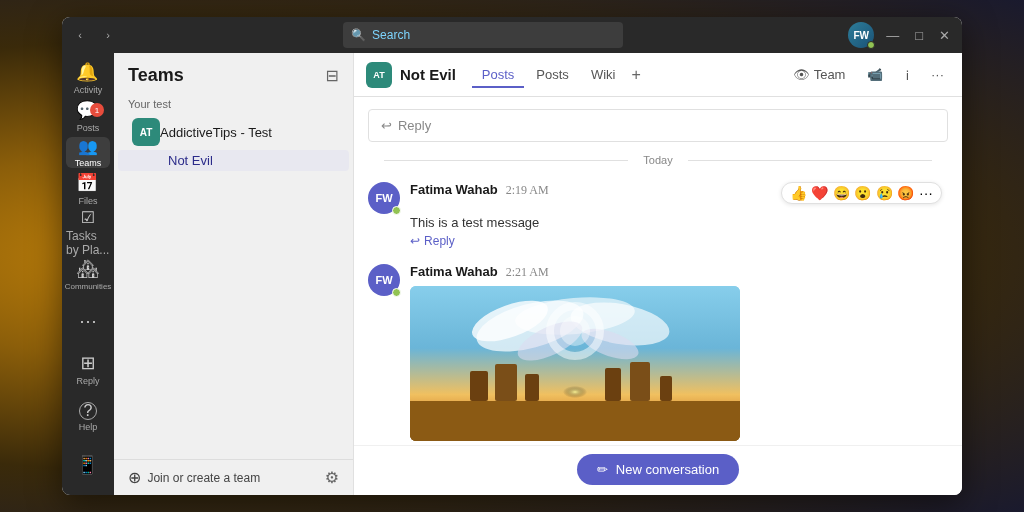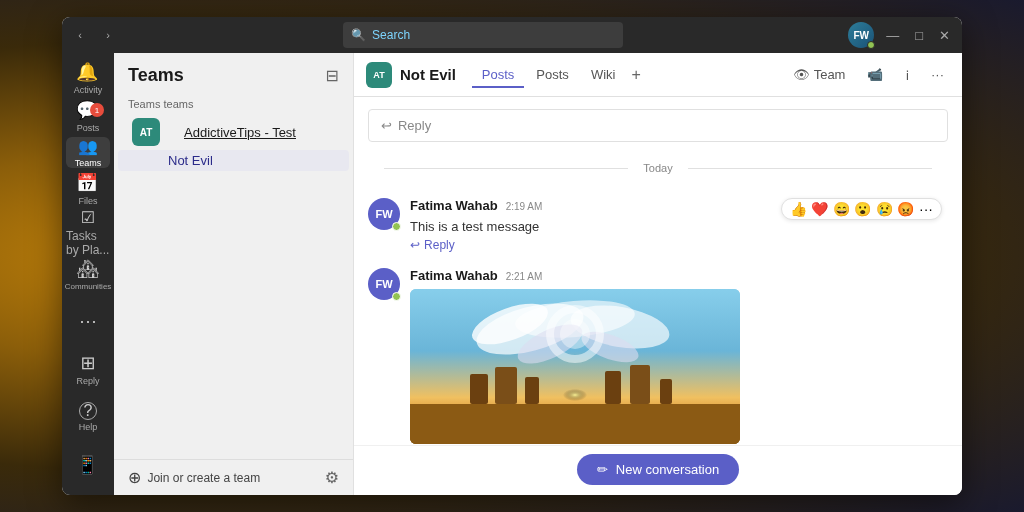--- a/index.html
+++ b/index.html
@@ -216,25 +216,24 @@
       background: #2d8a7a;
       color: white;
       font-size: 10px;
       font-weight: bold;
       display: flex;
       align-items: center;
       justify-content: center;
       flex-shrink: 0;
     }
     .team-name {
-      margin-left: 24px;
+      margin-left: 0;
       font-size: 13px;
       color: #1a1a1a;
       flex: 1;
-      text-decoration: underline;
     }
     .team-more {
       color: #999;
       font-size: 16px;
       opacity: 0;
     }
     .channel-item {
       display: flex;
       align-items: center;
       padding: 3px 14px 3px 50px;
@@ -368,21 +367,21 @@
       font-size: 13px;
       display: flex;
       align-items: center;
       gap: 6px;
       cursor: pointer;
     }
     .date-divider {
       text-align: center;
       font-size: 11px;
       color: #888;
-      margin: 20px 0;
+      margin: 12px 0;
       position: relative;
     }
     .date-divider::before, .date-divider::after {
       content: '';
       position: absolute;
       top: 50%;
       width: 40%;
       height: 1px;
       background: #e0e0e0;
     }
@@ -424,27 +423,28 @@
       display: flex;
       align-items: baseline;
       gap: 8px;
     }
     .msg-author {
       font-size: 13px;
       font-weight: 600;
       color: #1a1a1a;
     }
     .msg-time {
-      font-size: 10px;
+      font-size: 12px;
       color: #888;
+      font-family: Liberation Serif, serif;
     }
     .msg-text {
       font-size: 13px;
       color: #333;
-      margin-top: 6px;
+      margin-top: 17px;
     }
     .msg-reply-link {
       display: flex;
       align-items: center;
       gap: 4px;
       color: #5b5fc7;
       font-size: 12px;
       cursor: pointer;
       margin-top: 4px;
     }
@@ -566,21 +566,21 @@
           <span class="rail-icon">📱</span>
         </div>
       </div>
     </div>
 
     <div class="sidebar">
       <div class="sidebar-header">
         <span class="sidebar-title">Teams</span>
         <span class="sidebar-filter">⊟</span>
       </div>
-      <div class="sidebar-section-label">Teams teams</div>
+      <div class="sidebar-section-label">Your test</div>
 
       <div class="team-item">
         <div class="team-avatar">AT</div>
         <span class="team-name">AddictiveTips - Test</span>
         <span class="team-more">···</span>
       </div>
 
       <div class="channel-item active">Not Evil</div>
 
 

